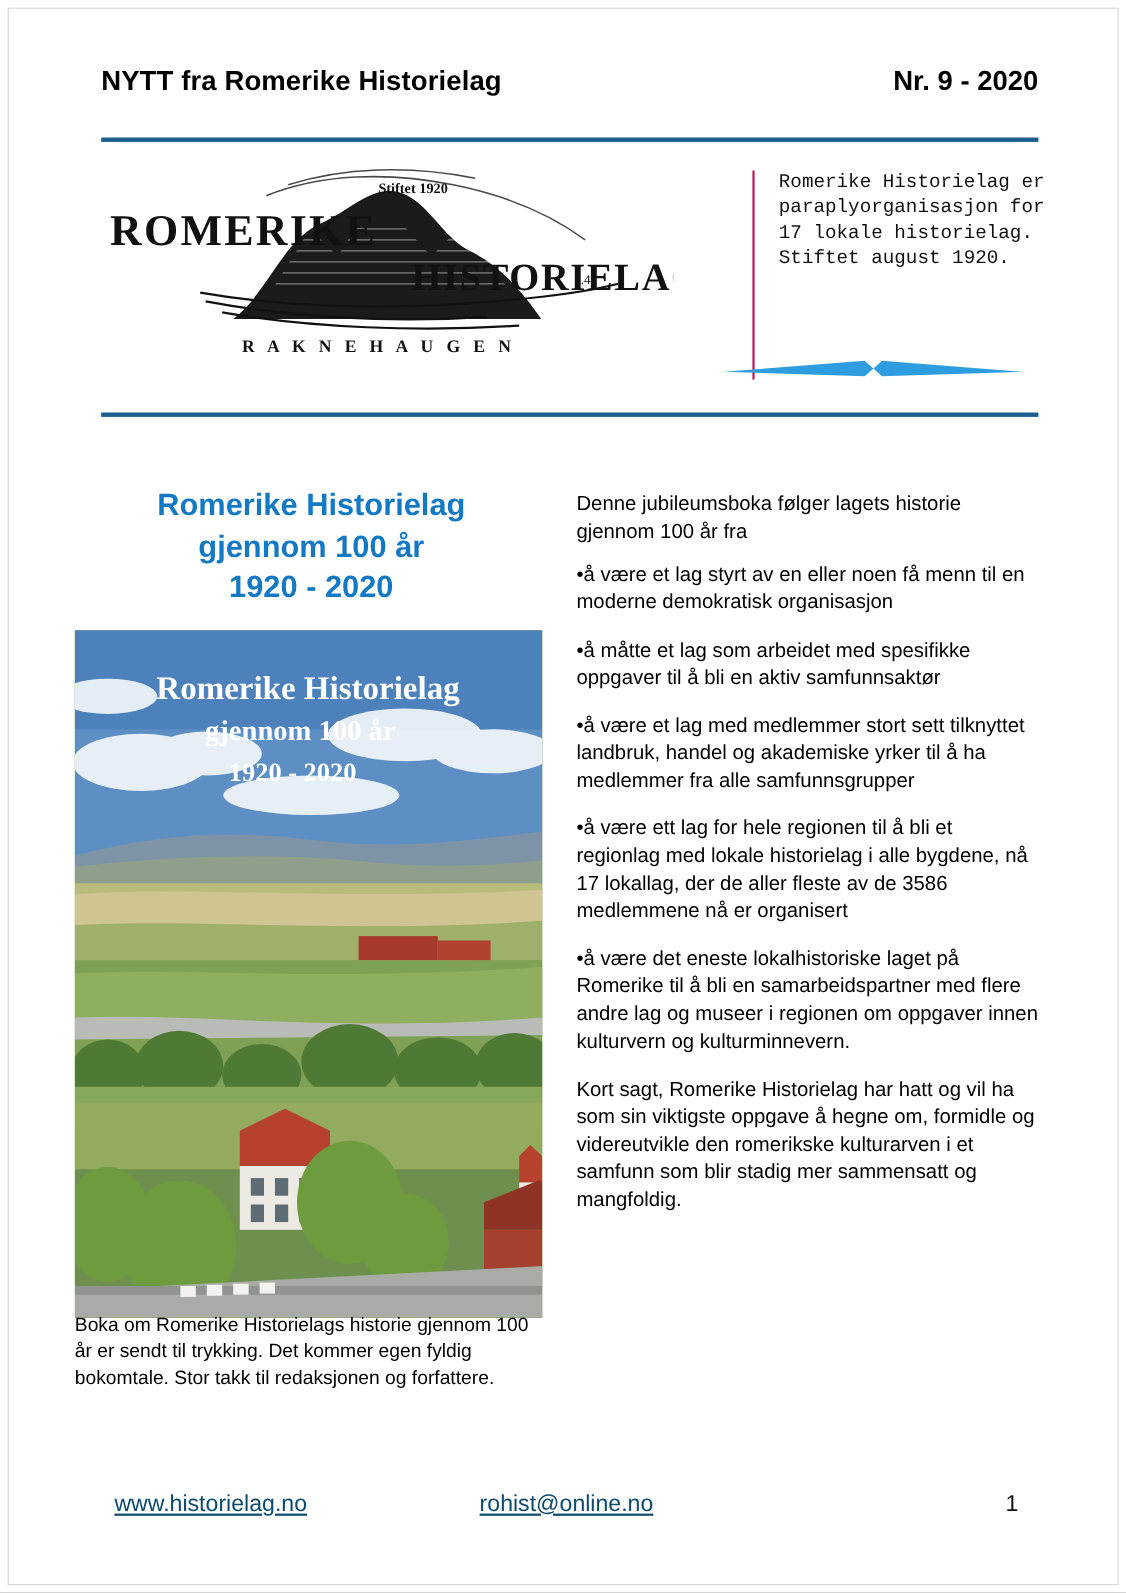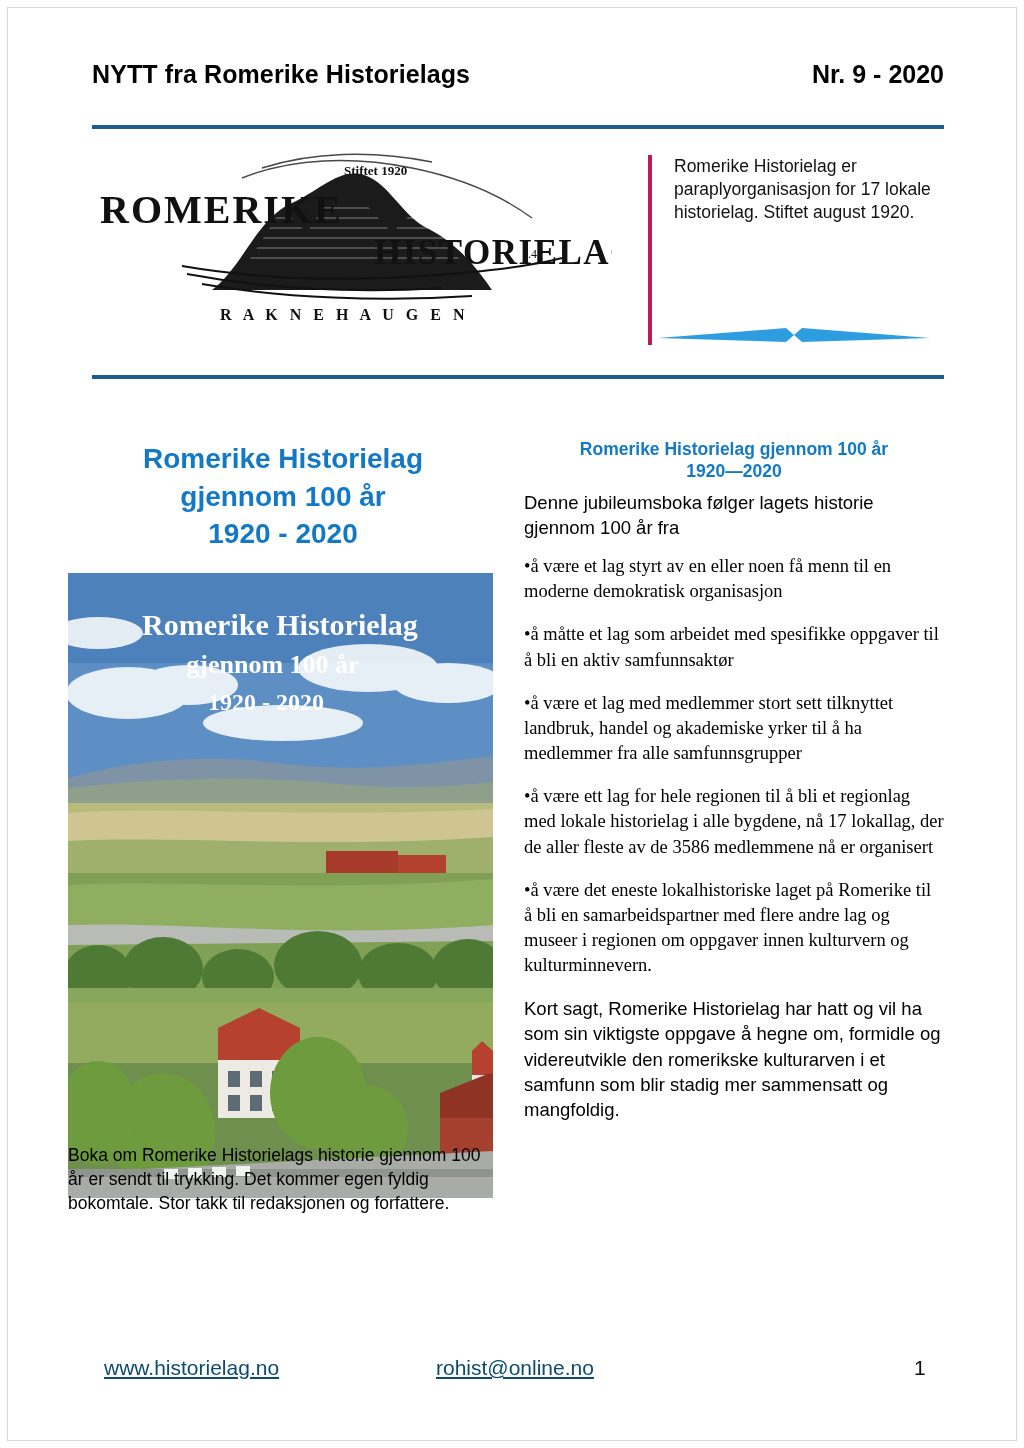--- a/index.html
+++ b/index.html
@@ -80,27 +80,28 @@
     font-size: 14.5px;
   }
   .logo-caption a {
     color: #1a1a1a;
     text-decoration: underline;
   }
 
   
   .info-box {
     position: absolute;
-    left: 640px;
+    left: 676px;
     top: 147px;
     width: 296px;
     height: 190px;
-    border-left: 4px solid #be185d;
+    border-left: 2px solid #be185d;
     box-sizing: border-box;
     padding-left: 22px;
+    font-family: Liberation Mono, monospace;
   }
   .info-text {
     font-size: 17.5px;
     line-height: 1.32;
     color: #111;
   }
   .info-anniv {
     text-align: center;
     font-size: 25px;
     font-weight: bold;
@@ -132,21 +133,21 @@
     left: 60px;
     top: 565px;
     width: 425px;
     height: 625px;
     overflow: hidden;
     background: #6f8f4f;
   }
   .cover-caption {
     position: absolute;
     left: 60px;
-    top: 1135px;
+    top: 1184px;
     width: 430px;
     font-size: 17.5px;
     line-height: 1.38;
   }
 
   
   .right-col {
     position: absolute;
     left: 516px;
     top: 430px;
@@ -157,21 +158,21 @@
     font-size: 17.5px;
     font-weight: bold;
     color: #1479c4;
     line-height: 1.28;
   }
   .right-intro {
     margin-top: 7px;
     font-size: 18.5px;
     line-height: 1.36;
   }
-  .bullets { margin-top: 14px; font-family: Liberation Serif, serif; }
+  .bullets { margin-top: 14px; }
   .bullet {
     font-size: 18.5px;
     line-height: 1.36;
     margin-bottom: 18px;
     text-indent: 0;
   }
   .bullet::before {
     content: "\2022";
     margin-right: 0px;
   }
@@ -199,21 +200,21 @@
     color: #111;
   }
 </style>
 </head>
 <body>
 
 <div class="page">
   <div class="sheet">
 
     <div class="masthead">
-      <div class="masthead-title">NYTT fra Romerike Historielags</div>
+      <div class="masthead-title">NYTT fra Romerike Historielag</div>
       <div class="masthead-issue">Nr. 9 - 2020</div>
     </div>
     <div class="rule-top"></div>
 
     <div class="logo-wrap">
       <svg class="logo-svg" width="520" height="180" viewBox="0 0 520 180">
         <defs>
           <clipPath id="mtnclip">
               <path d="M140 140 L190 60 L215 85 L250 30 L300 85 L330 55 L380 130 Z"></path>
             </clipPath>
@@ -348,24 +349,20 @@
 
         <text x="212" y="62" text-anchor="middle" font-family="'Liberation Serif', serif" font-size="30" font-weight="bold" fill="#ffffff">Romerike Historielag</text>
         <text x="205" y="100" text-anchor="middle" font-family="'Liberation Serif', serif" font-size="26" font-weight="bold" fill="#ffffff">gjennom 100 år</text>
         <text x="198" y="137" text-anchor="middle" font-family="'Liberation Serif', serif" font-size="24" font-weight="bold" fill="#ffffff">1920 - 2020</text>
       </svg>
     </div>
 
     <div class="cover-caption">Boka om Romerike Historielags historie gjennom 100 år er sendt til trykking. Det kommer egen fyldig bokomtale. Stor takk til redaksjonen og forfattere.</div>
 
     <div class="right-col">
-      <div class="right-heading">
-        <div>Romerike Historielag gjennom 100 år</div>
-        <div>1920—2020</div>
-      </div>
       <div class="right-intro">Denne jubileumsboka følger lagets historie gjennom 100 år fra</div>
       <div class="bullets">
         <div class="bullet">å være et lag styrt av en eller noen få menn til en moderne demokratisk organisasjon</div>
         <div class="bullet">å måtte et lag som arbeidet med spesifikke oppgaver til å bli en aktiv samfunnsaktør</div>
         <div class="bullet">å være et lag med medlemmer stort sett tilknyttet landbruk, handel og akademiske yrker til å ha medlemmer fra alle samfunnsgrupper</div>
         <div class="bullet">å være ett lag for hele regionen til å bli et regionlag med lokale historielag i alle bygdene, nå 17 lokallag, der de aller fleste av de 3586 medlemmene nå er organisert</div>
         <div class="bullet">å være det eneste lokalhistoriske laget på Romerike til å bli en samarbeidspartner med flere andre lag og museer i regionen om oppgaver innen kulturvern og kulturminnevern.</div>
       </div>
       <div class="closing">Kort sagt, Romerike Historielag har hatt og vil ha som sin viktigste oppgave å hegne om, formidle og videreutvikle den romerikske kulturarven i et samfunn som blir stadig mer sammensatt og mangfoldig.</div>
     </div>

